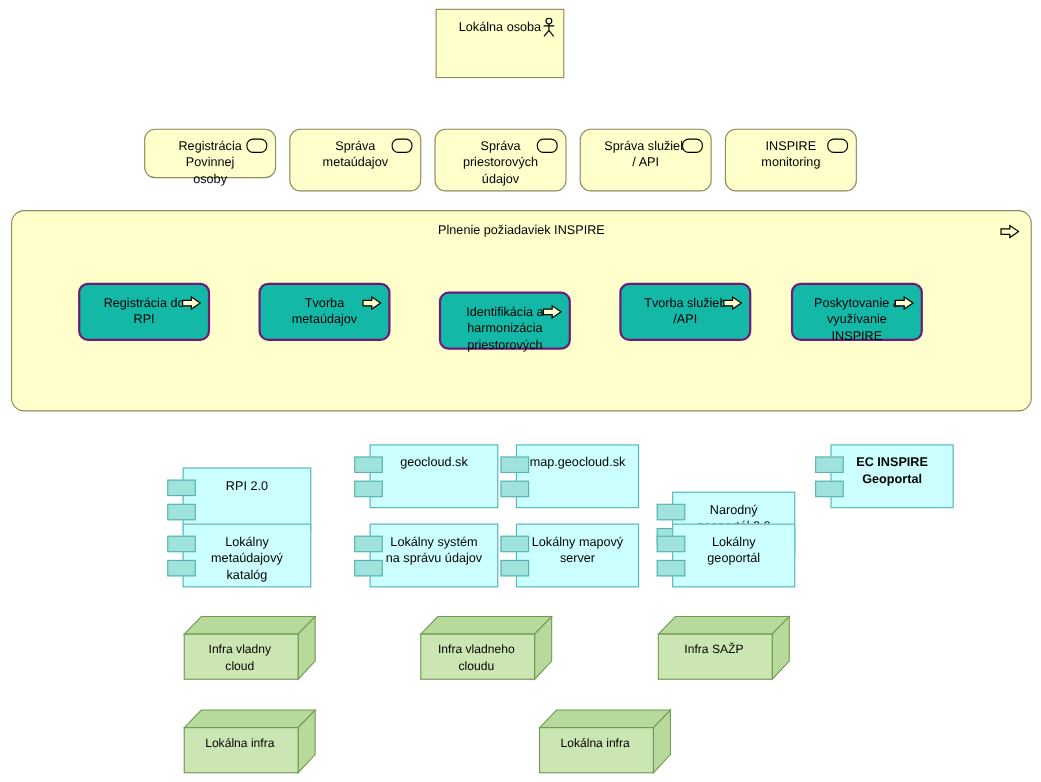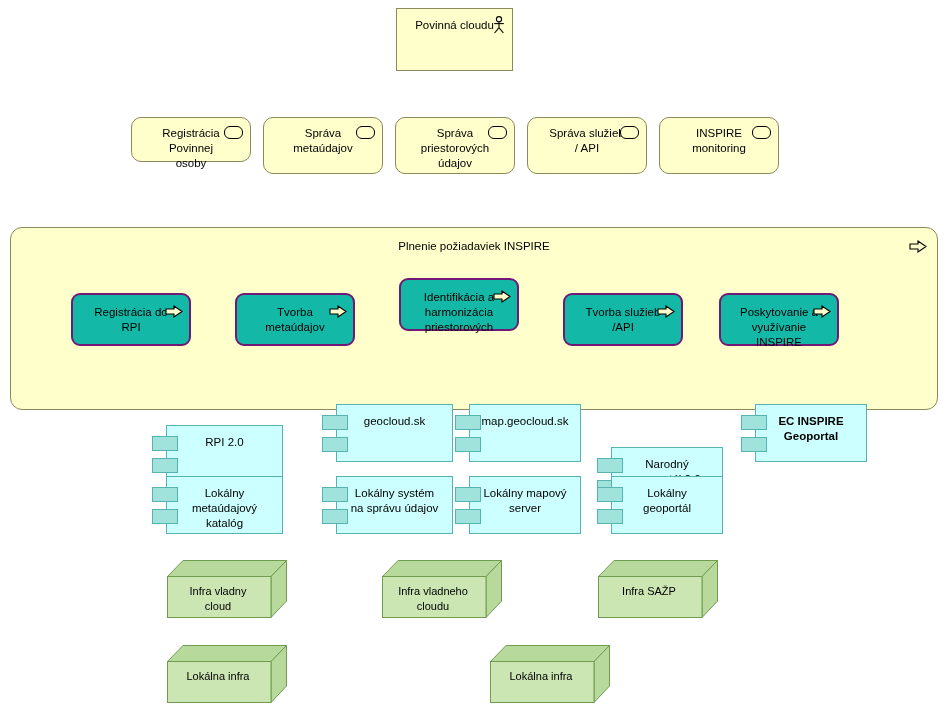--- a/index.html
+++ b/index.html
@@ -171,21 +171,21 @@
     line-height: 15px;
     color: #000;
   }
 </style>
 </head>
 <body>
 
 <div id="canvas">
 
   <div class="node actor" style="left:396px; top:8px; width:117px; height:63px;">
-    <div class="label">Povinná cloudu</div>
+    <div class="label">Lokálna osoba</div>
     <svg class="actor-icon" viewBox="0 0 14 18">
       <circle cx="7" cy="3.2" r="2.6" fill="none" stroke="#000" stroke-width="1.1"></circle>
       <line x1="7" y1="5.9" x2="7" y2="11.6" stroke="#000" stroke-width="1.1"></line>
       <line x1="2.2" y1="7.6" x2="11.8" y2="7.6" stroke="#000" stroke-width="1.1"></line>
       <line x1="7" y1="11.6" x2="2.6" y2="17" stroke="#000" stroke-width="1.1"></line>
       <line x1="7" y1="11.6" x2="11.4" y2="17" stroke="#000" stroke-width="1.1"></line>
     </svg>
   </div>
 
   <div class="node service" style="left:131px; top:117px; width:120px; height:45px;">
@@ -206,41 +206,41 @@
   <div class="node service" style="left:527px; top:117px; width:120px; height:57px;">
     <div class="label">Správa služieb<br>/ API</div>
     <div class="svc-icon"></div>
   </div>
 
   <div class="node service" style="left:659px; top:117px; width:120px; height:57px;">
     <div class="label">INSPIRE<br>monitoring</div>
     <div class="svc-icon"></div>
   </div>
 
-  <div class="node group" style="left:10px; top:191px; width:928px; height:183px;margin-top:36px;">
+  <div class="node group" style="left:10px; top:191px; width:928px; height:183px;">
     <div class="grp-title">Plnenie požiadaviek INSPIRE</div>
     <svg class="proc-arrow grouparrow" viewBox="0 0 18 13">
       <polygon points="1,4 9,4 9,1 17,6.5 9,12 9,9 1,9" fill="#ffffcc" stroke="#000" stroke-width="1.1"></polygon>
     </svg>
 
     <div class="node process" style="left:60px; top:65px; width:120px; height:53px;">
       <div class="label">Registrácia do<br>RPI</div>
       <svg class="proc-arrow inner" viewBox="0 0 18 13">
         <polygon points="1,4 9,4 9,1 17,6.5 9,12 9,9 1,9" fill="#ffffcc" stroke="#000" stroke-width="1.1"></polygon>
       </svg>
     </div>
 
     <div class="node process" style="left:224px; top:65px; width:120px; height:53px;">
       <div class="label">Tvorba<br>metaúdajov</div>
       <svg class="proc-arrow inner" viewBox="0 0 18 13">
         <polygon points="1,4 9,4 9,1 17,6.5 9,12 9,9 1,9" fill="#ffffcc" stroke="#000" stroke-width="1.1"></polygon>
       </svg>
     </div>
 
-    <div class="node process" style="left:388px; top:50px; width:120px; height:53px;text-decoration:underline;">
+    <div class="node process" style="left:388px; top:73px; width:120px; height:53px;text-decoration:underline;">
       <div class="label">Identifikácia a<br>harmonizácia<br>priestorových</div>
       <svg class="proc-arrow inner" viewBox="0 0 18 13">
         <polygon points="1,4 9,4 9,1 17,6.5 9,12 9,9 1,9" fill="#ffffcc" stroke="#000" stroke-width="1.1"></polygon>
       </svg>
     </div>
 
     <div class="node process" style="left:552px; top:65px; width:120px; height:53px;">
       <div class="label">Tvorba služieb<br>/API</div>
       <svg class="proc-arrow inner" viewBox="0 0 18 13">
         <polygon points="1,4 9,4 9,1 17,6.5 9,12 9,9 1,9" fill="#ffffcc" stroke="#000" stroke-width="1.1"></polygon>

